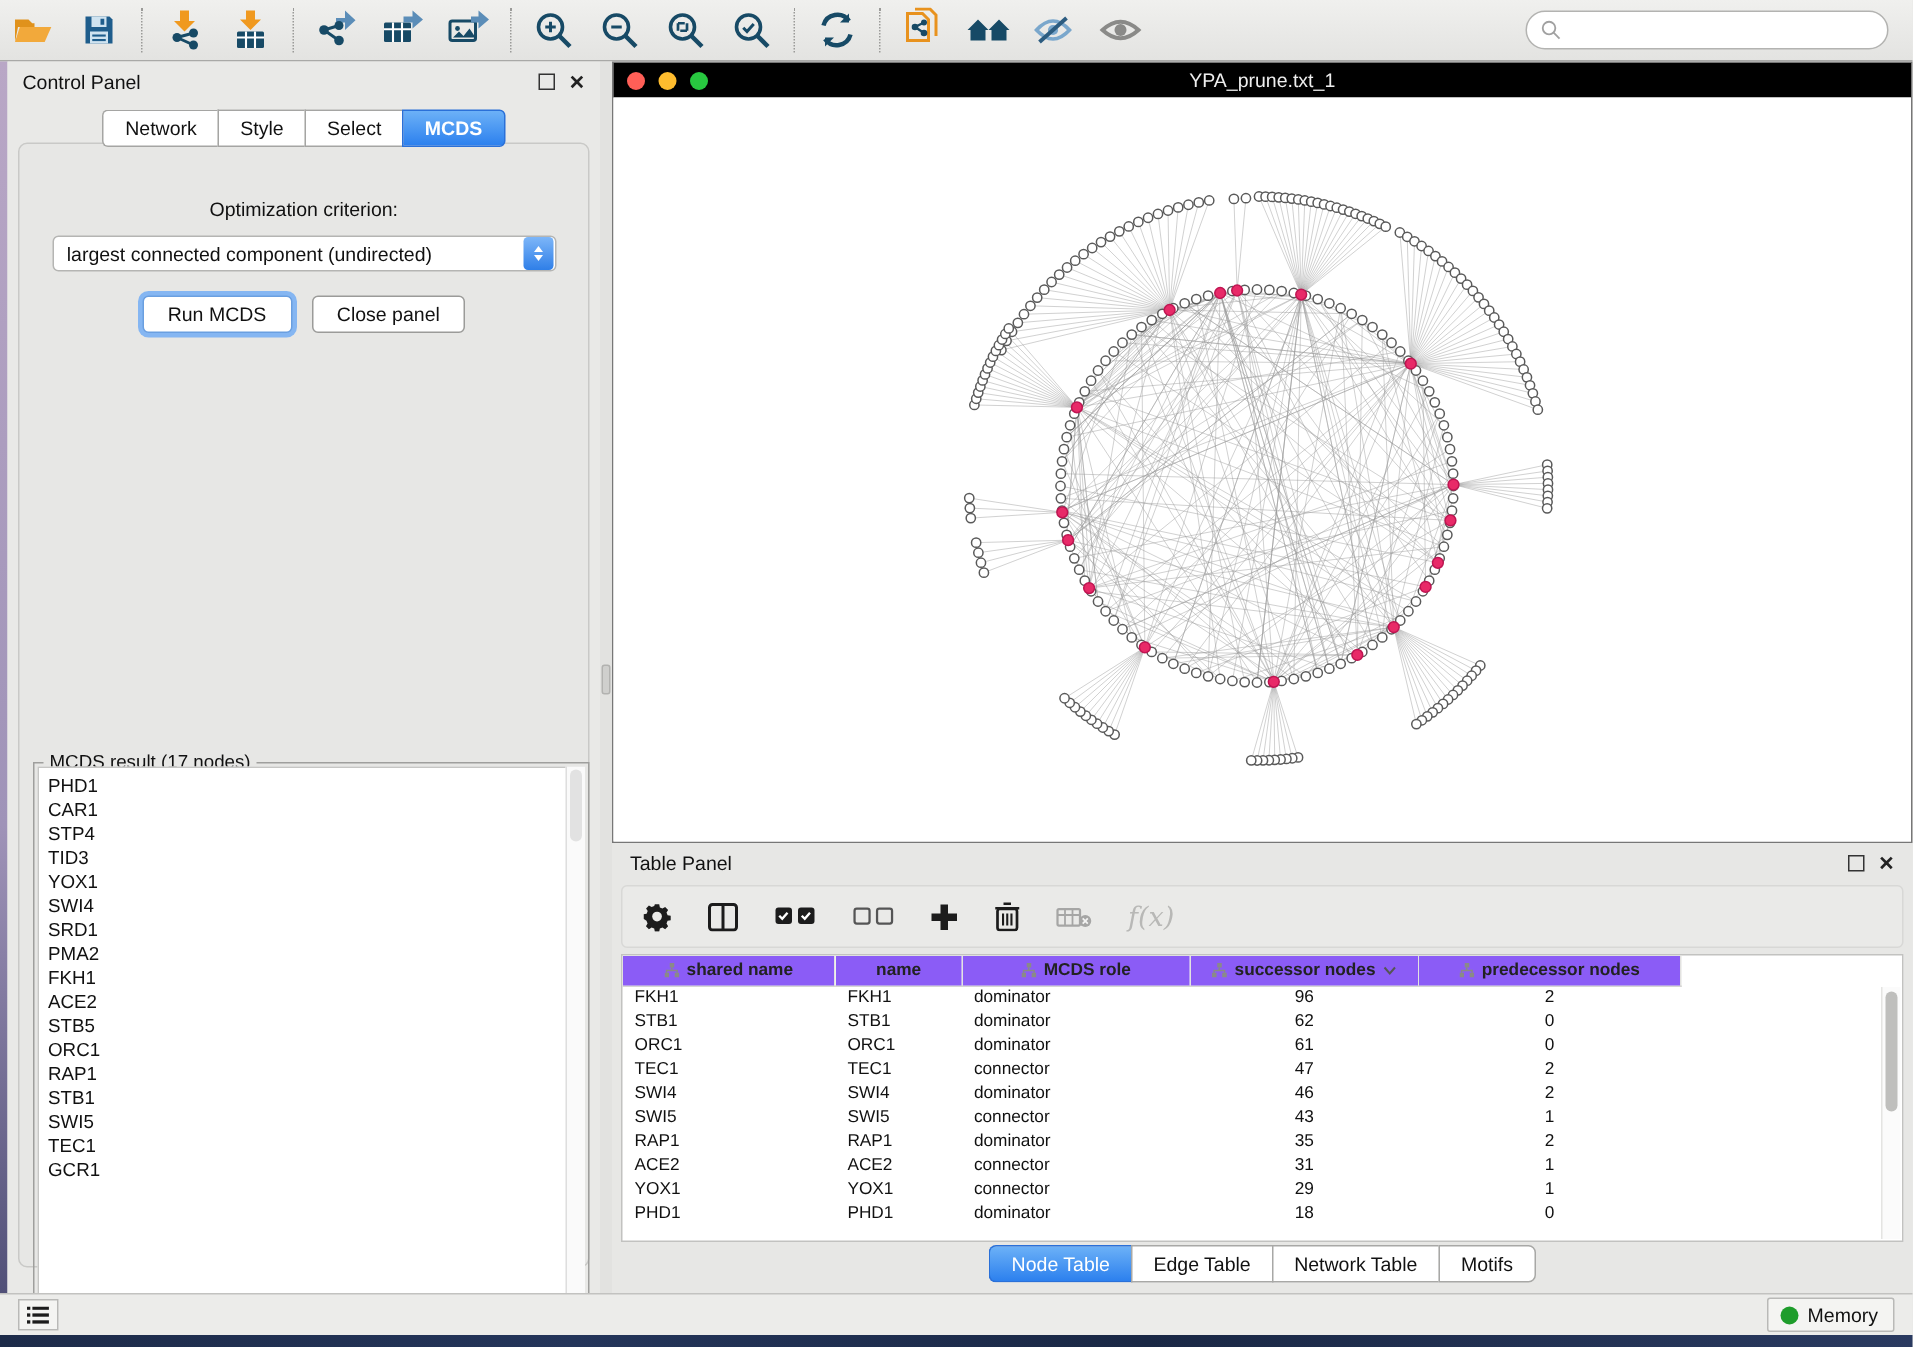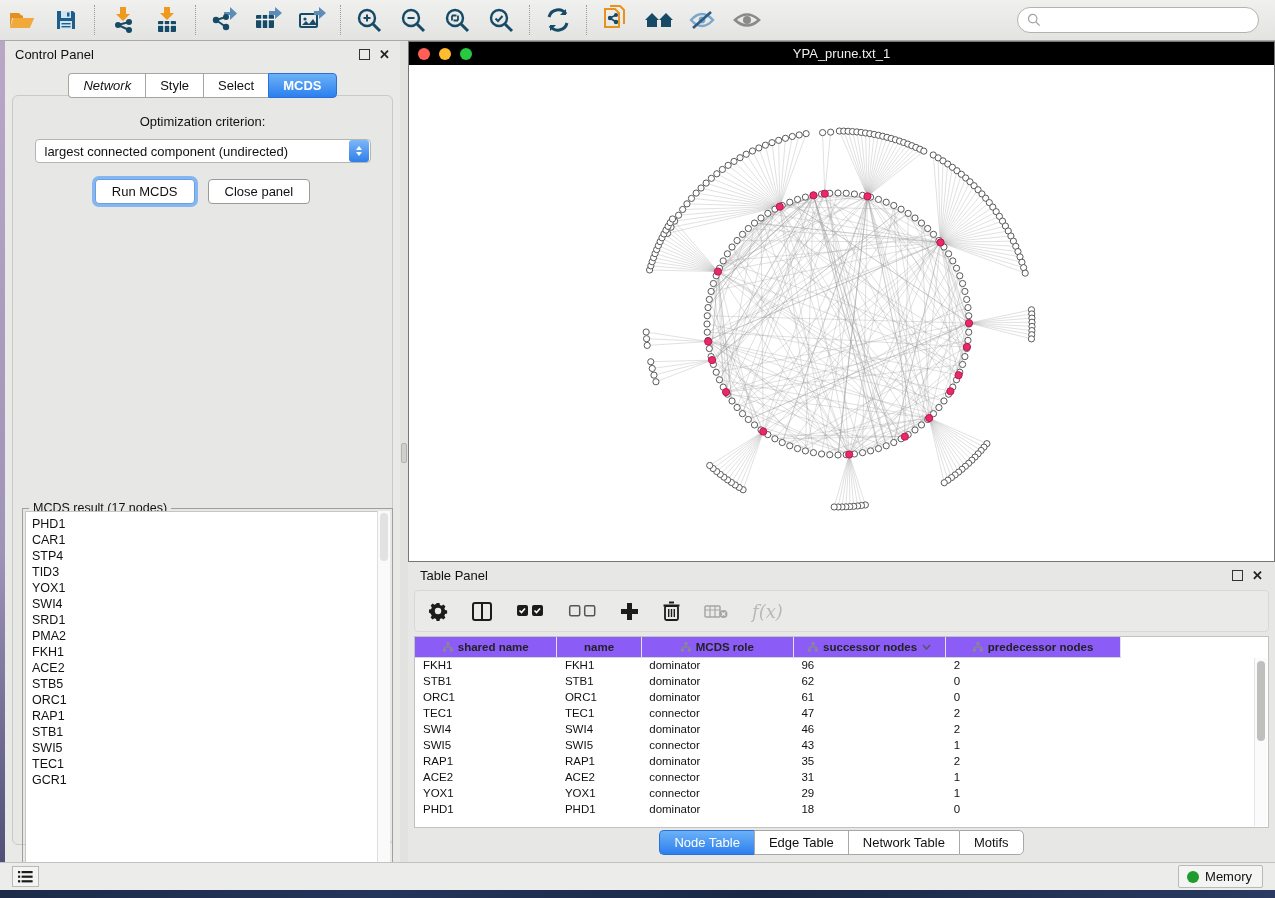--- a/index.html
+++ b/index.html
@@ -30,27 +30,27 @@
     background:#e9e9e7; }
   .panel-header { height:26px; display:flex; align-items:center; padding:0 10px; }
   .panel-title { font-size:13px; color:#111; flex:1; }
   .win-btns { display:flex; gap:9px; align-items:center; }
   .float-btn { width:11px; height:11px; border:1.5px solid #333; background:transparent; }
   .close-btn { font-size:13px; font-weight:bold; color:#222; line-height:11px; }
 
   .ctab-row { position:absolute; left:0; top:32px; width:395px; display:flex; justify-content:center; z-index:3; }
   .ctab { font-size:13px; padding:4px 14px; background:#fff; border:1px solid #a5a5a3;
     border-right:none; color:#111; }
-  .ctab:first-child { border-radius:4px 0 0 4px;font-style:italic; }
+  .ctab:first-child { border-radius:4px 0 0 4px; }
   .ctab:last-child { border-right:1px solid #a5a5a3; border-radius:0 4px 4px 0; }
   .ctab.active { background:linear-gradient(#6cb1f7,#2c80ee); color:#fff; border-color:#2a70d8;font-weight:bold; }
 
   .tab-pane { position:absolute; left:7px; top:54px; width:381px; height:750px;
     background:#e7e7e5; border:1px solid #c9c9c7; border-radius:6px; }
-  .opt-label { text-align:center; margin-top:18px; font-size:13px; color:#111; }
+  .opt-label { text-align:center; margin-top:36px; font-size:13px; color:#111; }
   .dropdown { position:relative; margin:10px auto 0; width:336px; height:24px; background:#fff;
     border:1px solid #b5b5b3; border-radius:4px; display:flex; align-items:center; }
   .dropdown-value { flex:1; font-size:13px; padding-left:9px; color:#111; white-space:nowrap; }
   .dropdown-stepper { width:20px; height:22px; border-radius:3px; margin-right:1px;
     background:linear-gradient(#7db6f8,#2f7fe8); display:flex; flex-direction:column;
     align-items:center; justify-content:center; gap:2px; }
   .dropdown-stepper i { width:0; height:0; border-left:3.5px solid transparent; border-right:3.5px solid transparent; }
   .arrow-up { border-bottom:4px solid #fff; }
   .arrow-down { border-top:4px solid #fff; }
   .btn-row { display:flex; justify-content:center; gap:13px; margin-top:16px; }
@@ -93,21 +93,21 @@
   .fx-label { font-family:"DejaVu Serif", serif; font-style:italic; font-size:18px; color:#b8b8b6; }
 
   .tbl-wrap { position:absolute; left:6px; right:6px; top:74px; bottom:34px; background:#fff;
     border:1px solid #c2c2c0; overflow:hidden; }
   table.node-table { border-collapse:collapse; width:706px; table-layout:fixed; }
   .node-table th { height:20px; background:#8b5cf6; border-right:1px solid #e2e2e0;
     border-bottom:1px solid #d5d5d3; font-size:11.5px; font-weight:bold; color:#222;
     text-align:center; position:relative; }
   .th-inner { display:flex; align-items:center; justify-content:center; gap:5px; }
   .node-table td { height:16px; font-size:11.5px; color:#111; padding:0 8px; white-space:nowrap; }
-  .node-table td.num { text-align:left; }
+  .node-table td.num { text-align:center; }
   .tbl-scroll { position:absolute; right:1px; top:21px; bottom:1px; width:13px;
     background:#fbfbfb; border-left:1px solid #e4e4e2; }
   .tbl-scroll i { position:absolute; left:2px; right:2px; top:3px; height:80px;
     background:#bfbfbd; border-radius:6px; }
 
   .tp-tabs { position:absolute; left:0; right:0; bottom:7px; display:flex; justify-content:center; }
   .tp-tab { font-size:13px; padding:4px 14px; background:#fff; border:1px solid #a8a8a6;
     border-right:none; color:#111; }
   .tp-tab:first-child { border-radius:5px 0 0 5px; }
   .tp-tab:last-child { border-right:1px solid #a8a8a6; border-radius:0 5px 5px 0; }

